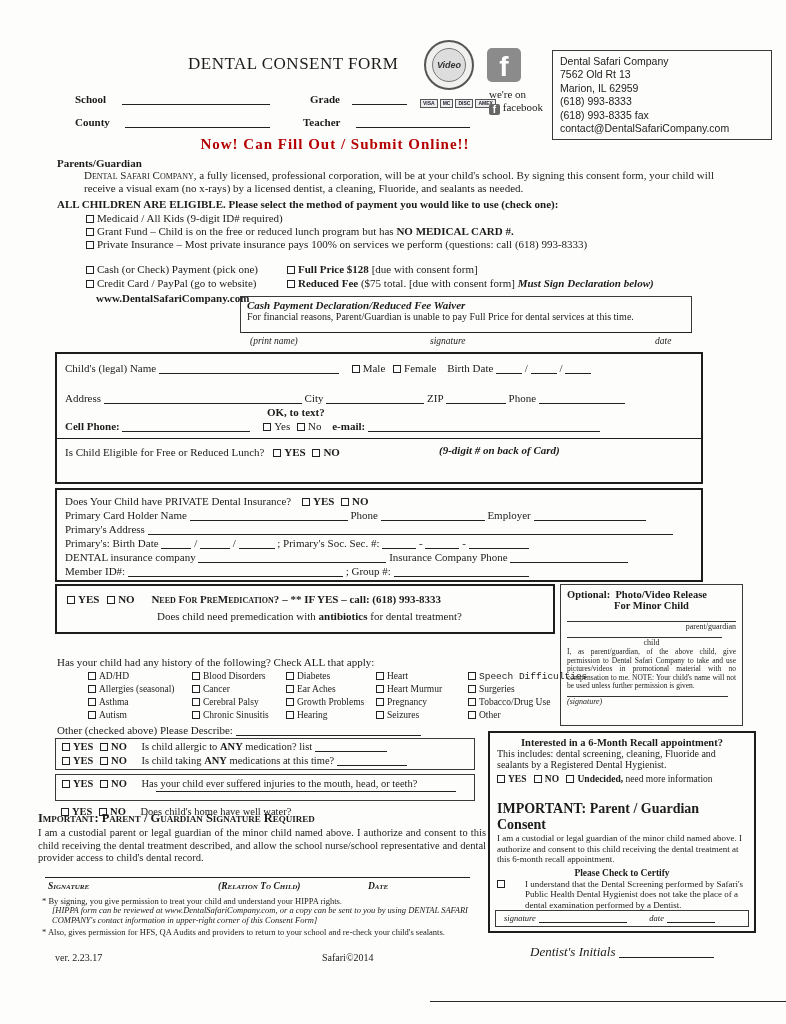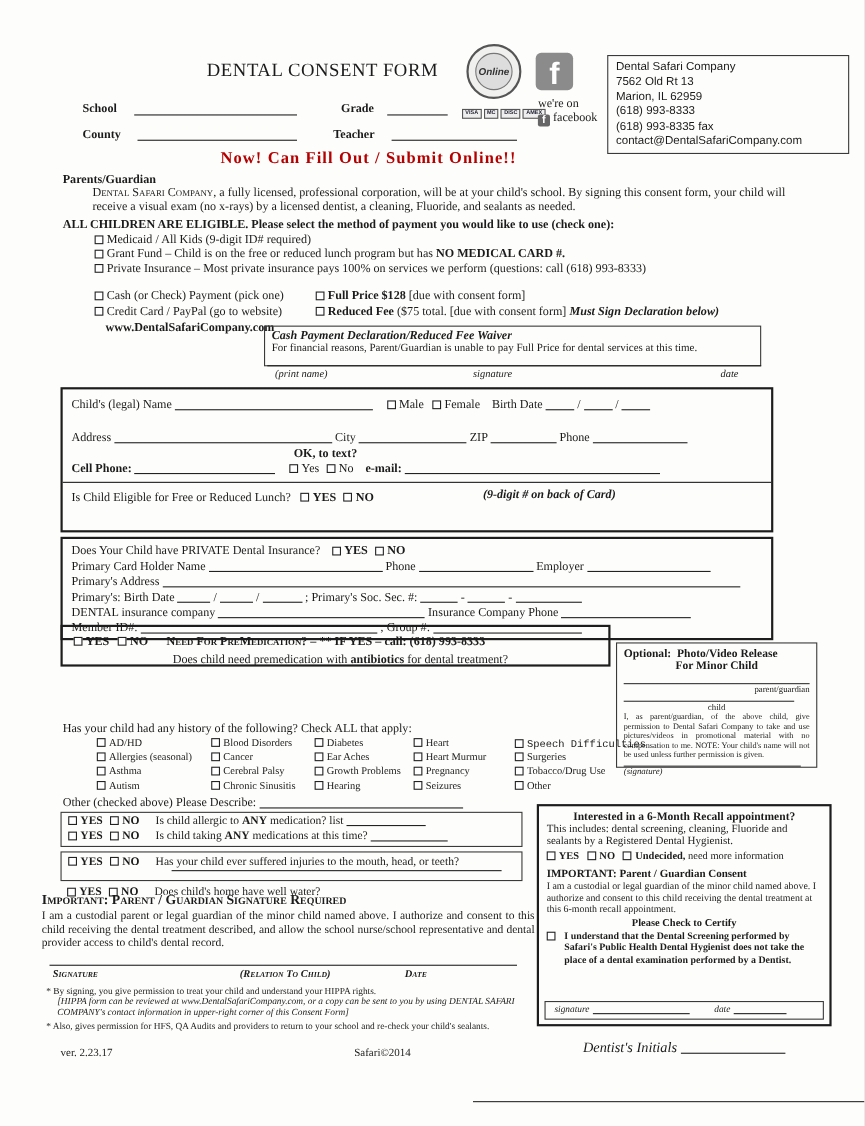--- a/index.html
+++ b/index.html
@@ -28,21 +28,21 @@
 </head>
 <body>
 
 <div class="page">
 
   <div class="abs" style="left:188px; top:54px; font-size:17px; letter-spacing:.5px;">DENTAL CONSENT FORM</div>
 
   <div class="abs" style="left:424px; top:40px;">
     <div style="width:50px;height:50px;border:2px solid #555;border-radius:50%;display:flex;align-items:center;justify-content:center;background:#f0f0ee;">
       <div style="width:34px;height:34px;border:1px solid #777;border-radius:50%;display:flex;align-items:center;justify-content:center;background:#ddd;">
-        <span class="b i sans" style="font-size:9px;color:#333;">Online</span>
+        <span class="b i sans" style="font-size:9px;color:#333;">Video</span>
       </div>
     </div>
   </div>
 
   <div class="abs sans" style="left:487px; top:48px; width:34px; height:34px; background:#8b8b8b; border-radius:5px; color:#fff; font-weight:bold; font-size:28px; text-align:center; line-height:38px;">f</div>
 
   <div class="abs sans" style="left:420px; top:99px; display:flex; gap:2px;">
     <span class="cardchip">VISA</span>
     <span class="cardchip">MC</span>
     <span class="cardchip">DISC</span>
@@ -193,32 +193,32 @@
       <span class="blank" style="width:118px;"></span>
     </div>
     <div class="abs" style="left:8px; top:75px; white-space:nowrap;">
       <span>Member ID#:</span>
       <span class="blank" style="width:215px;"></span>
       <span>; Group #:</span>
       <span class="blank" style="width:135px;"></span>
     </div>
   </div>
 
-  <div class="box" style="left:55px; top:568px; width:500px; height:38px;">
+  <div class="box" style="left:55px; top:584px; width:500px; height:50px;">
     <div class="abs" style="left:10px; top:7px; white-space:nowrap;">
       <span class="cb"></span><span class="b">YES</span>
       <span style="margin-left:5px;"><span class="cb"></span><span class="b">NO</span></span>
       <span class="b sc" style="margin-left:14px;">Need For PreMedication?</span><span class="b"> – ** IF YES – call: (618) 993-8333</span>
     </div>
     <div class="abs" style="left:100px; top:24px; white-space:nowrap;">
       <span>Does child need premedication with </span><span class="b">antibiotics</span><span> for dental treatment?</span>
     </div>
   </div>
 
-  <div class="thinbox" style="left:560px; top:584px; width:183px; height:114px; padding:4px 6px;">
+  <div class="thinbox" style="left:560px; top:584px; width:183px; height:142px; padding:4px 6px;">
     <div class="b" style="font-size:10.5px; white-space:nowrap;">
       <span>Optional:</span>&nbsp;&nbsp;<span>Photo/Video Release</span>
     </div>
     <div class="b" style="font-size:10.5px; text-align:center;">For Minor Child</div>
     <div style="border-bottom:1px solid #333; height:11px;"></div>
     <div style="text-align:right; font-size:8px;">parent/guardian</div>
     <div style="border-bottom:1px solid #333; height:7px; width:92%;"></div>
     <div style="text-align:center; font-size:8px;">child</div>
     <div style="font-size:7.5px; line-height:8.6px; margin-top:1px; text-align:justify;">I, as parent/guardian, of the above child, give permission to Dental Safari Company to take and use pictures/videos in promotional material with no compensation to me.  NOTE: Your child's name will not be used unless further permission is given.</div>
     <div style="border-bottom:1px solid #333; height:6px; width:95%;"></div>
@@ -290,26 +290,26 @@
   </div>
 
   <div class="box" style="left:488px; top:731px; width:268px; height:202px; padding:4px 7px;">
     <div class="b" style="font-size:10.5px; text-align:center;">Interested in a 6-Month Recall appointment?</div>
     <div style="font-size:10px; line-height:10.5px; margin-top:1px;">This includes: dental screening, cleaning, Fluoride and sealants by a Registered Dental Hygienist.</div>
     <div style="font-size:9.5px; margin-top:4px; white-space:nowrap;">
       <span class="cb"></span><span class="b">YES</span>
       <span style="margin-left:5px;"><span class="cb"></span><span class="b">NO</span></span>
       <span style="margin-left:5px;"><span class="cb"></span><span class="b">Undecided,</span><span> need more information</span></span>
     </div>
-    <div class="b" style="font-size:10px; margin-top:5px;">IMPORTANT: Parent / Guardian Consent</div>
+    <div class="b" style="font-size:14px; margin-top:17px;">IMPORTANT: Parent / Guardian Consent</div>
     <div style="font-size:9px; line-height:10.5px;">I am a custodial or legal guardian of the minor child named above. I authorize and consent to this child receiving the dental treatment at this 6-month recall appointment.</div>
     <div class="b u" style="font-size:9.5px; text-align:center; margin-top:3px;">Please Check to Certify</div>
     <div style="font-size:9px; line-height:10.5px; margin-top:1px;">
       <span class="cb" style="float:left; margin-top:1px;"></span>
-      <span style="display:block; margin-left:16px;font-weight:bold;">I understand that the Dental Screening performed by Safari's Public Health Dental Hygienist does not take the place of a dental examination performed by a Dentist.</span>
+      <span style="display:block; margin-left:28px;">I understand that the Dental Screening performed by Safari's Public Health Dental Hygienist does not take the place of a dental examination performed by a Dentist.</span>
     </div>
     <div class="thinbox" style="left:5px; right:5px; bottom:4px; height:17px; white-space:nowrap;">
       <span class="i" style="font-size:8.5px; margin-left:8px;">signature</span>
       <span class="blank" style="width:88px;"></span>
       <span class="i" style="font-size:8.5px; margin-left:20px;">date</span>
       <span class="blank" style="width:48px;"></span>
     </div>
   </div>
 
   <div class="abs b sc" style="left:38px; top:811px; font-size:12.5px;">Important: Parent / Guardian Signature Required</div>

